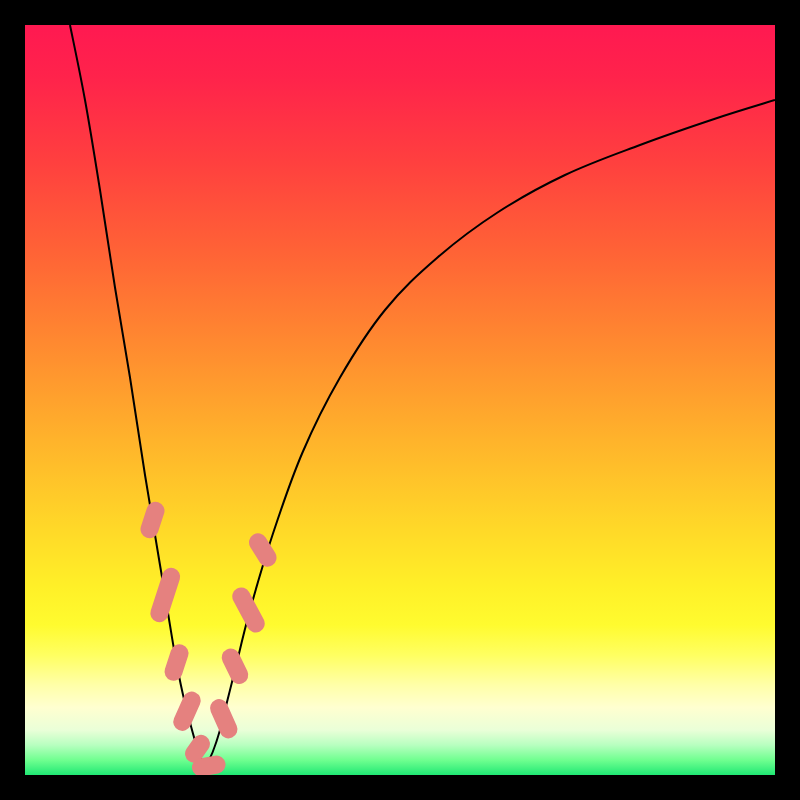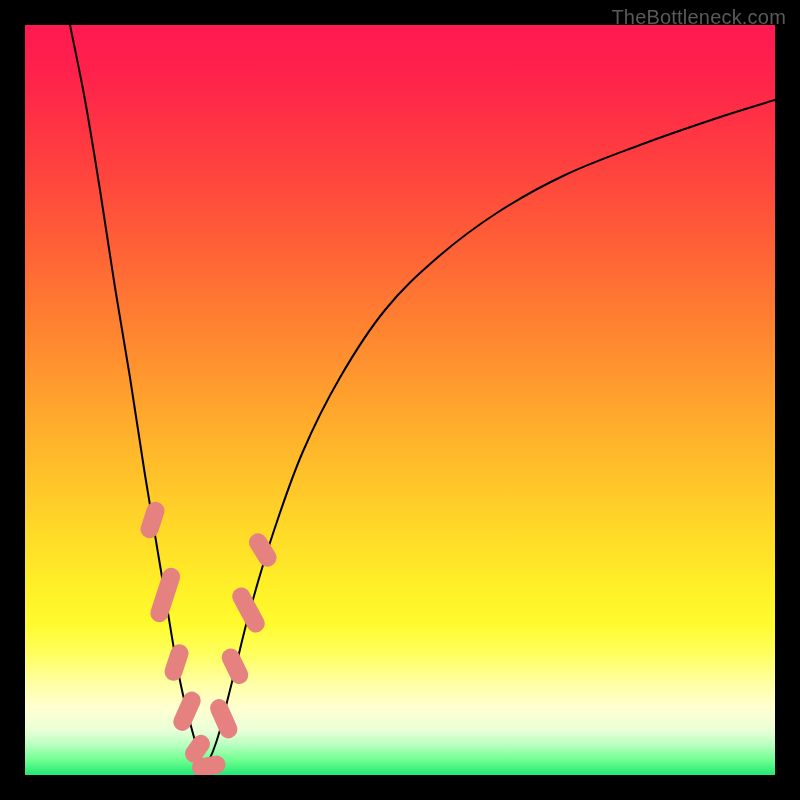--- a/index.html
+++ b/index.html
@@ -52,21 +52,20 @@
 
     .marker {
       fill: #e5817f;
       stroke: none;
     }
   </style>
 </head>
 <body>
 
 <div class="outer">
-  <div class="watermark">TheBottleneck.com</div>
   <div class="plot">
     <svg class="gradient" viewBox="0 0 750 750" preserveAspectRatio="none">
       <defs>
         <linearGradient id="bg-grad" x1="0" y1="0" x2="0" y2="1">
             <stop offset="0%" stop-color="#ff1951"></stop>
             <stop offset="7.000000000000001%" stop-color="#ff234b"></stop>
             <stop offset="18%" stop-color="#ff3f3f"></stop>
             <stop offset="30%" stop-color="#ff6236"></stop>
             <stop offset="42%" stop-color="#ff8830"></stop>
             <stop offset="55.00000000000001%" stop-color="#ffb22b"></stop>

